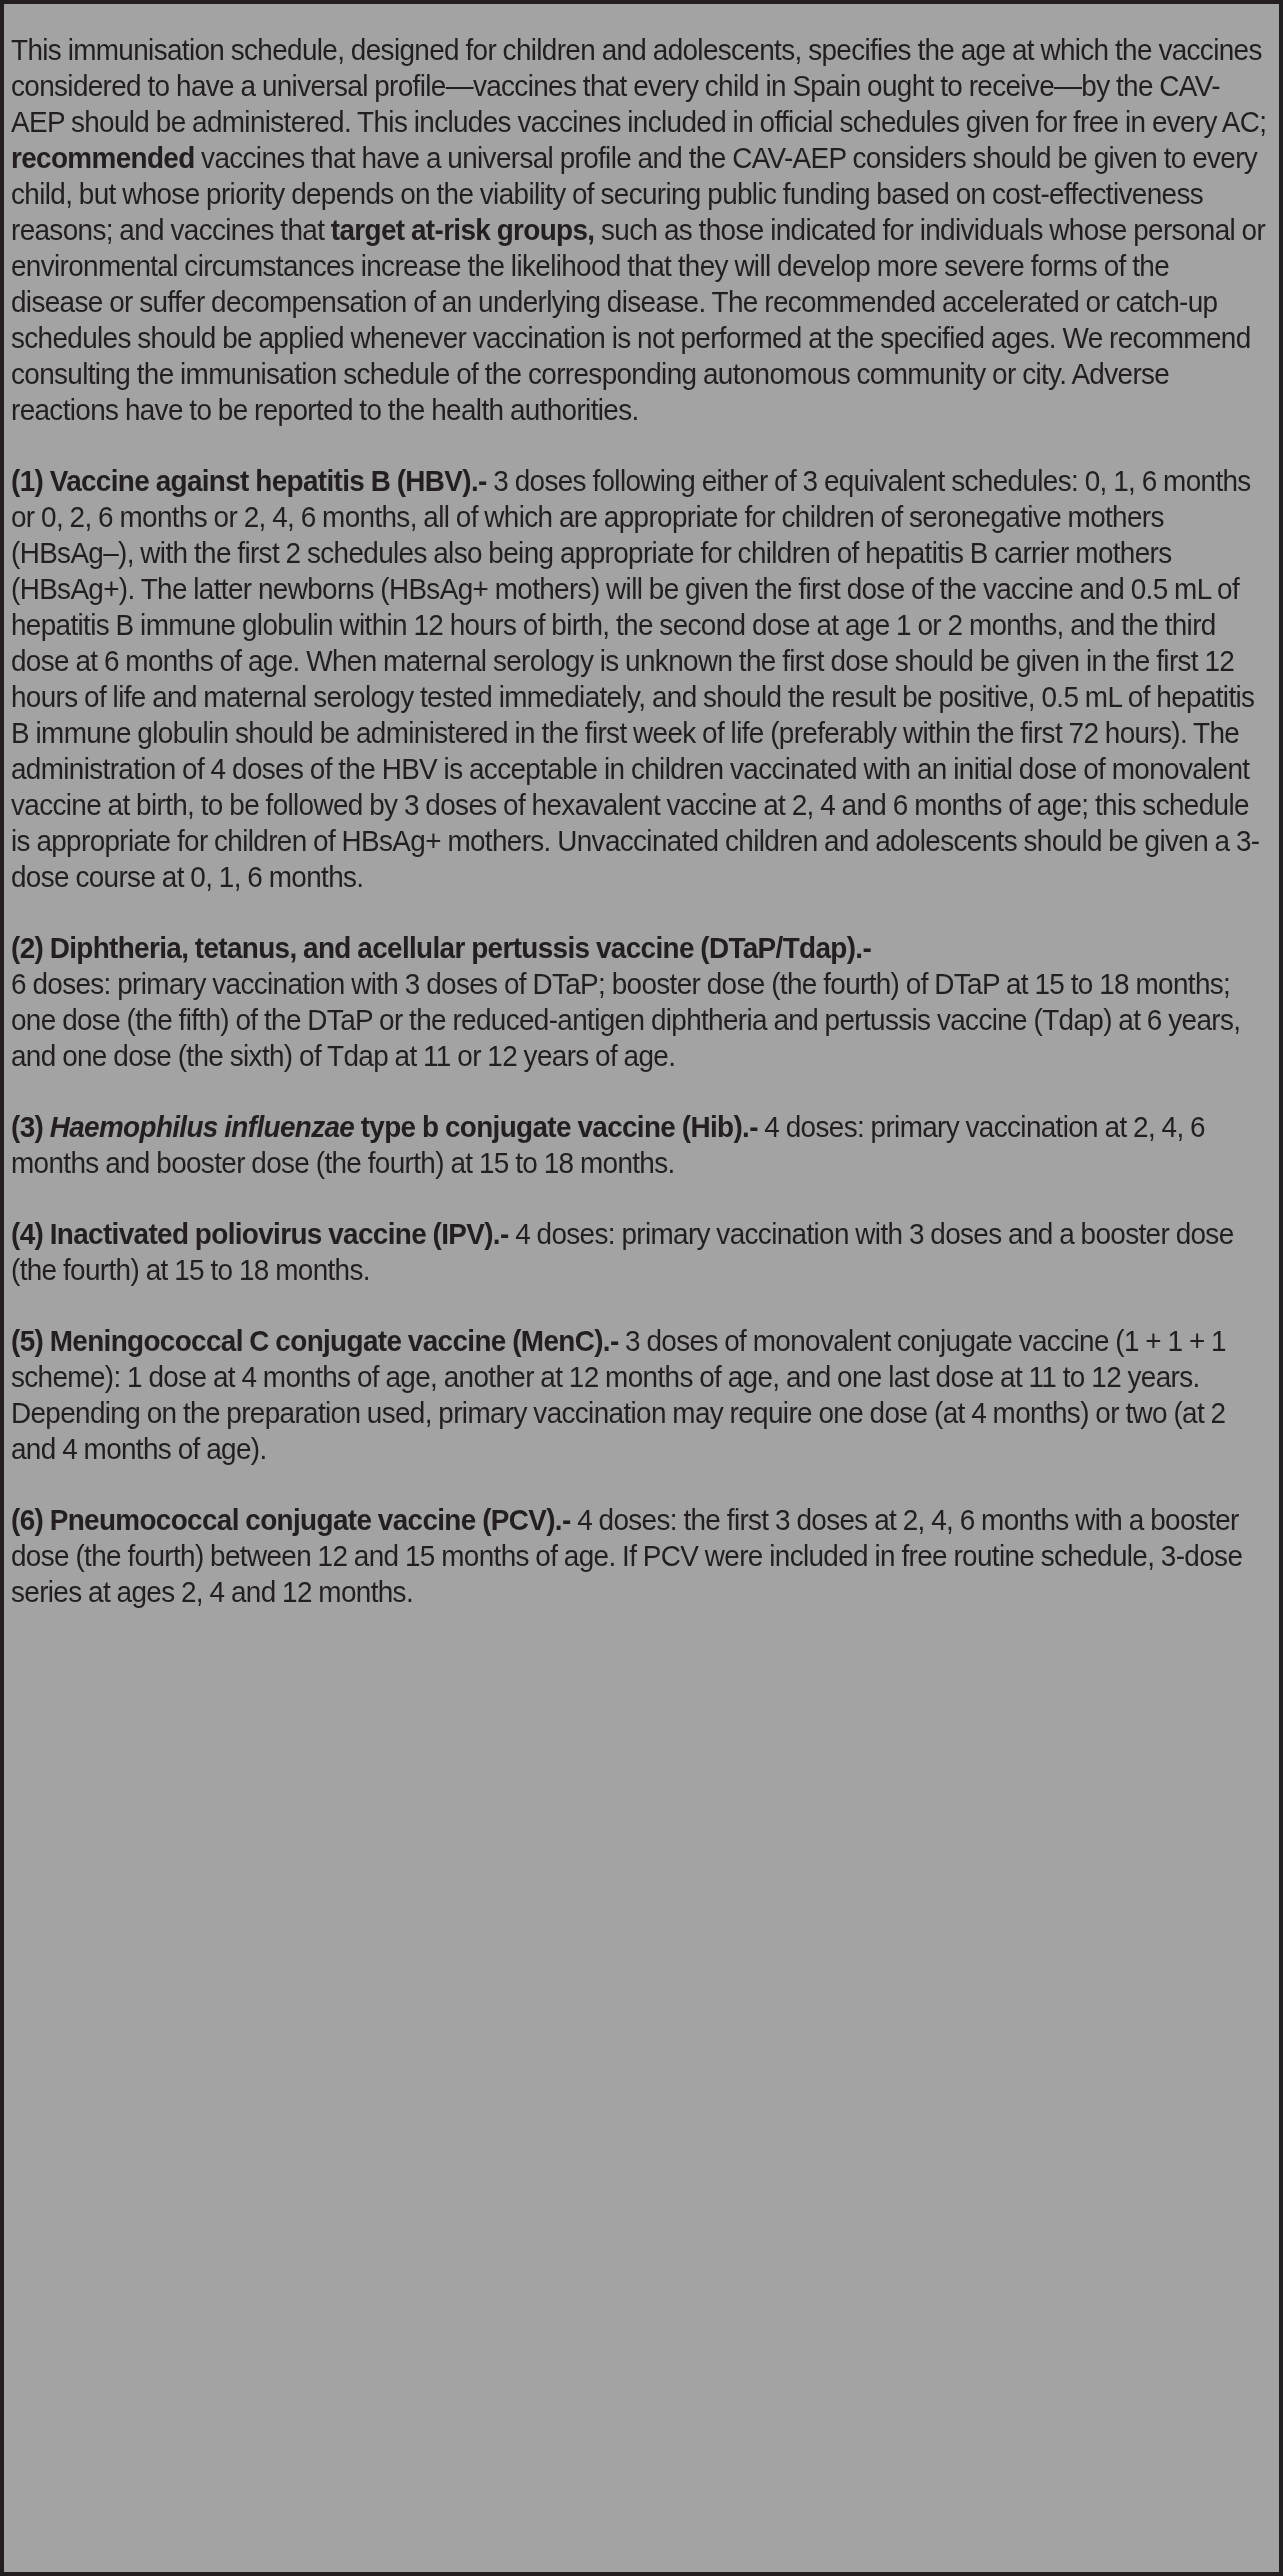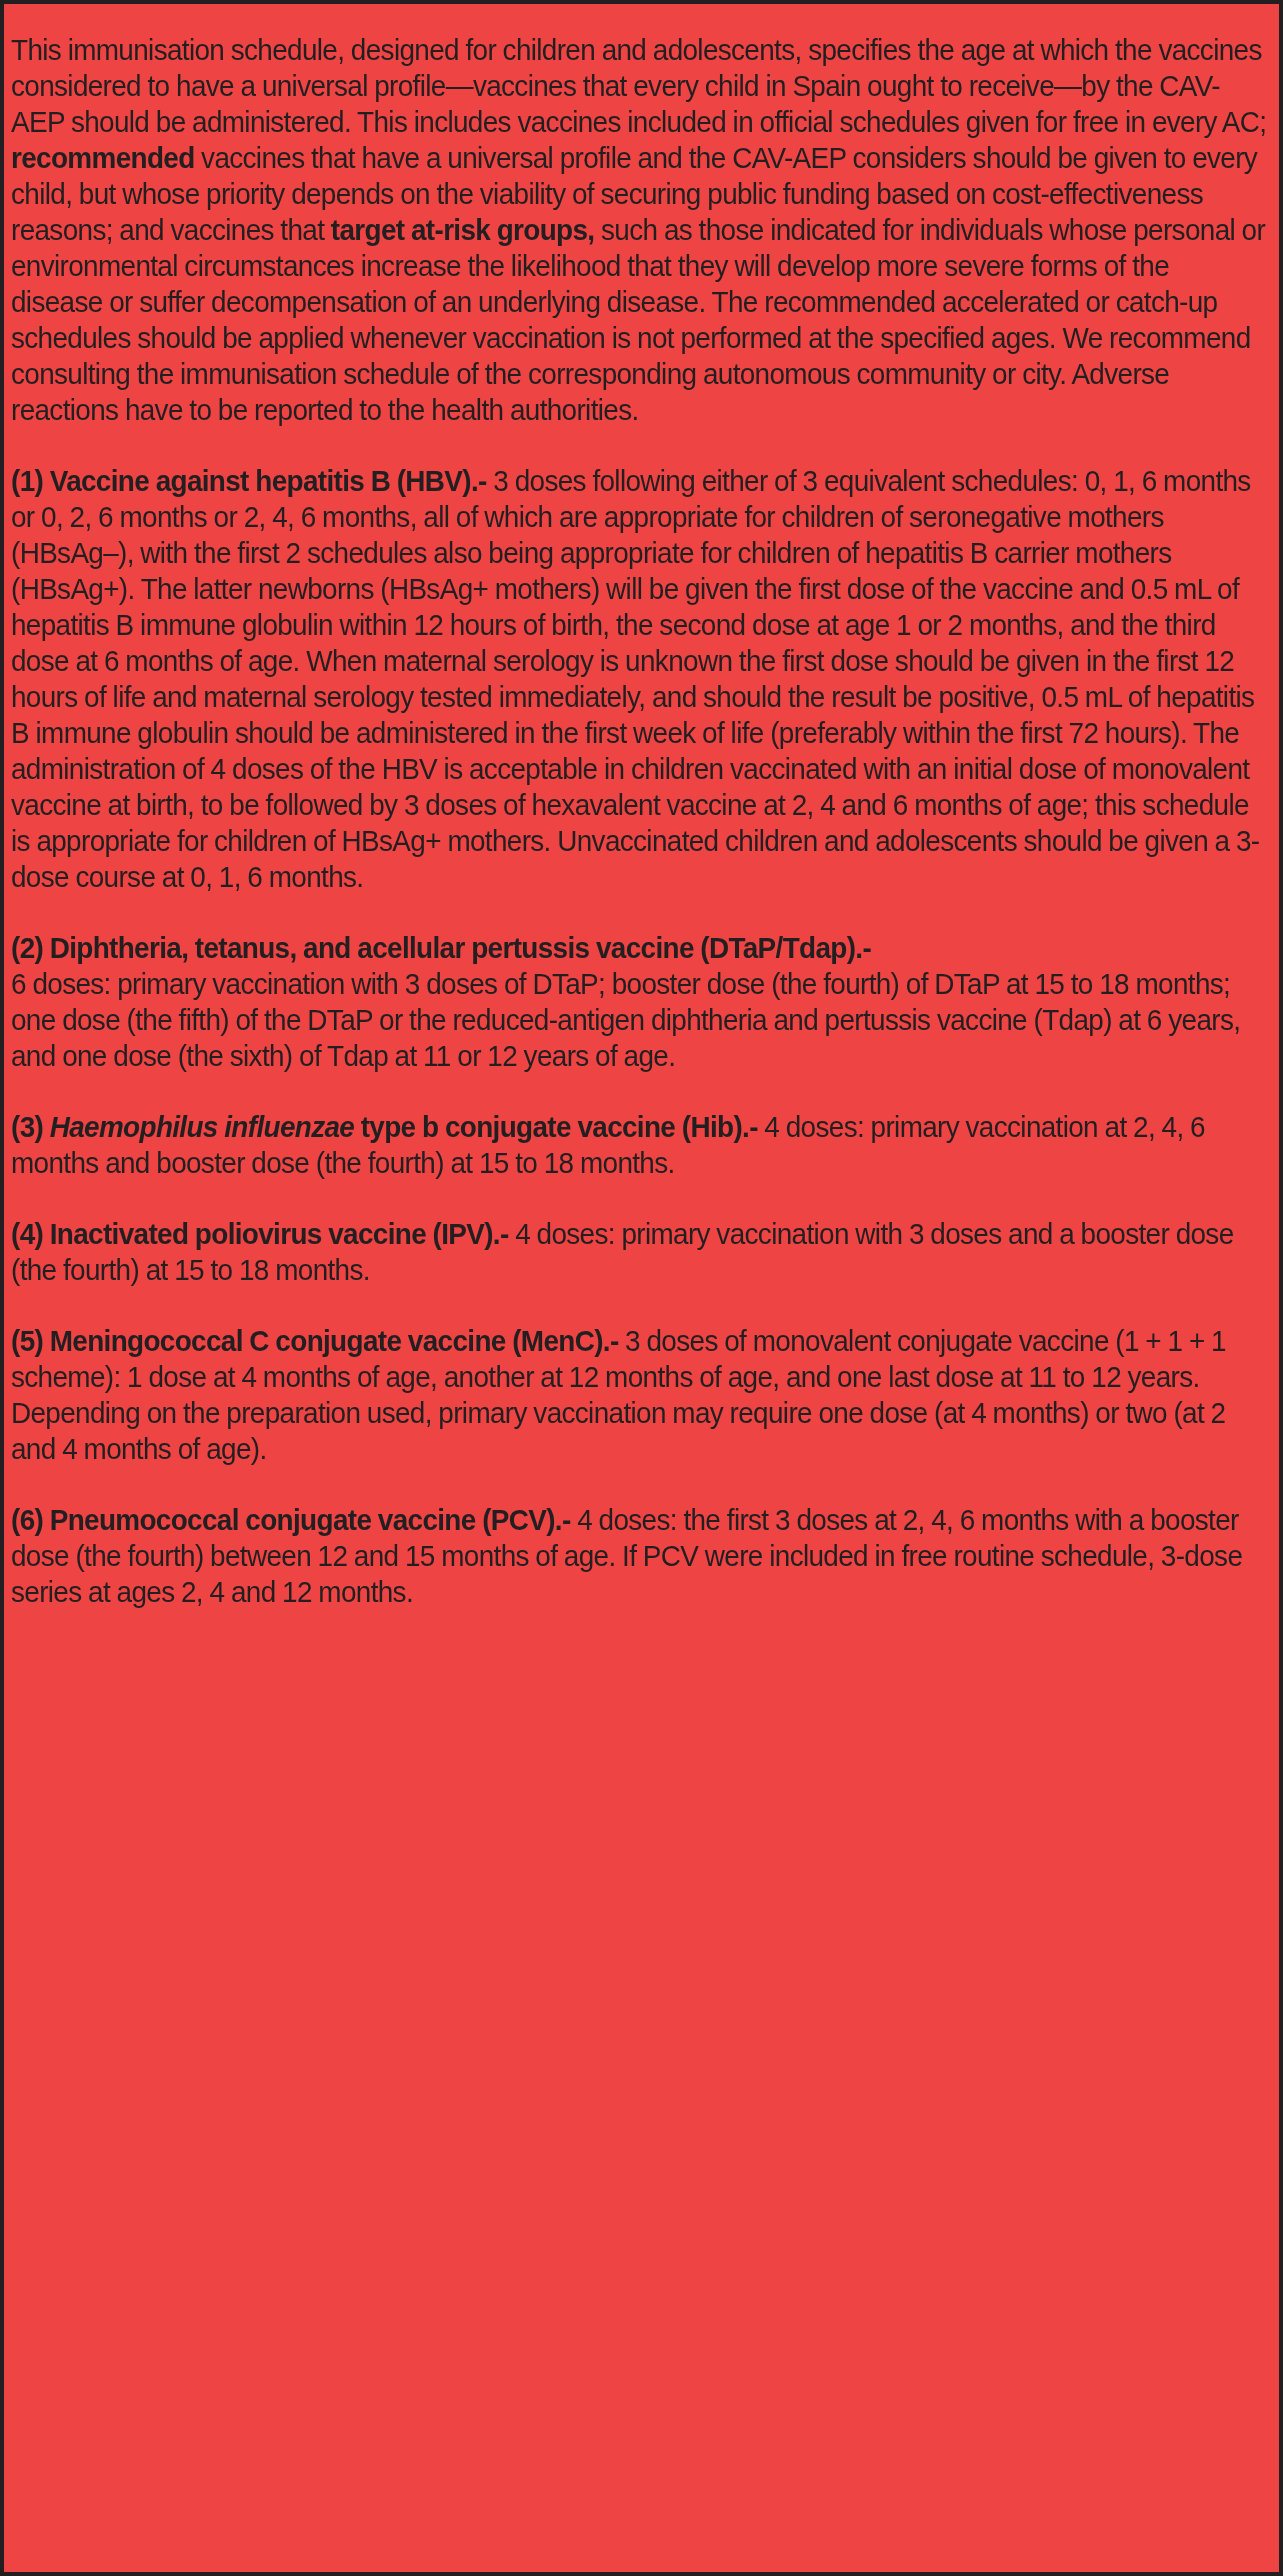--- a/index.html
+++ b/index.html
@@ -13,21 +13,21 @@
     overflow: hidden;
   }
   .frame {
     box-sizing: border-box;
     width: 1283px;
     height: 2576px;
     border-top: 4.2px solid #231f20;
     border-left: 4.2px solid #231f20;
     border-right: 4.8px solid #231f20;
     border-bottom: 4.8px solid #231f20;
-    background: #ef4444;
+    background: #a3a3a3;
     padding: 27.5px 12px 0 6.6px;
   }
   .doc {
     font-family: "Liberation Sans", sans-serif;
     color: #231f20;
     font-size: 30px;
     line-height: 36px;
     letter-spacing: -0.7px;
     word-spacing: -0.6px;
     transform: scaleX(0.93);

